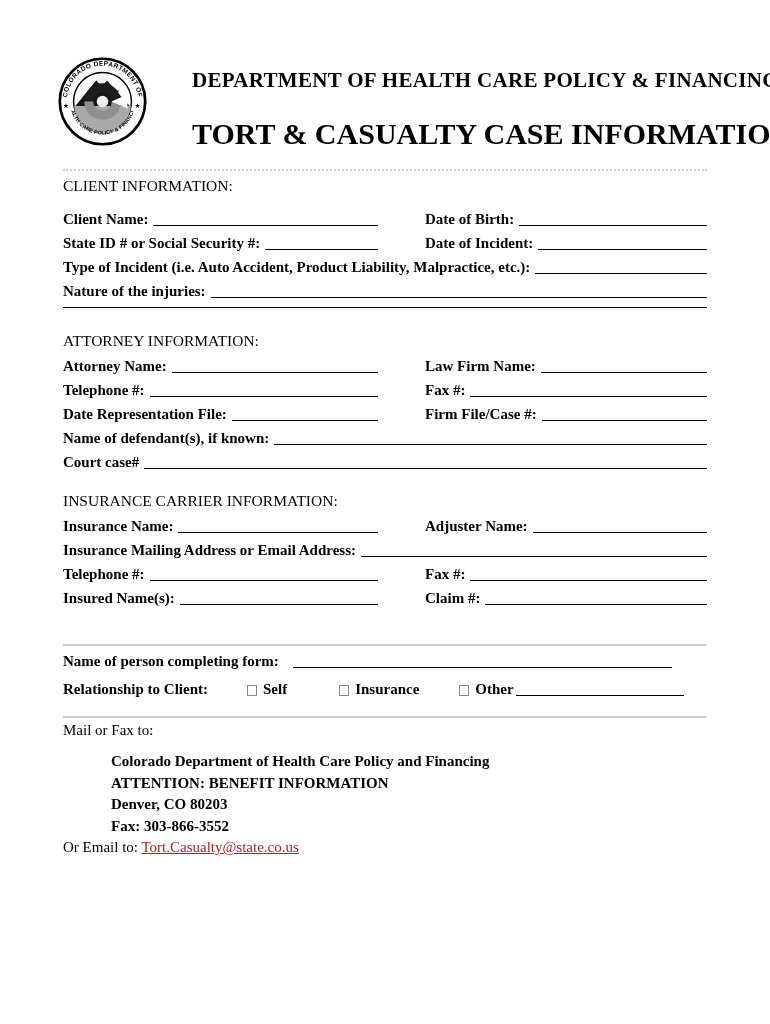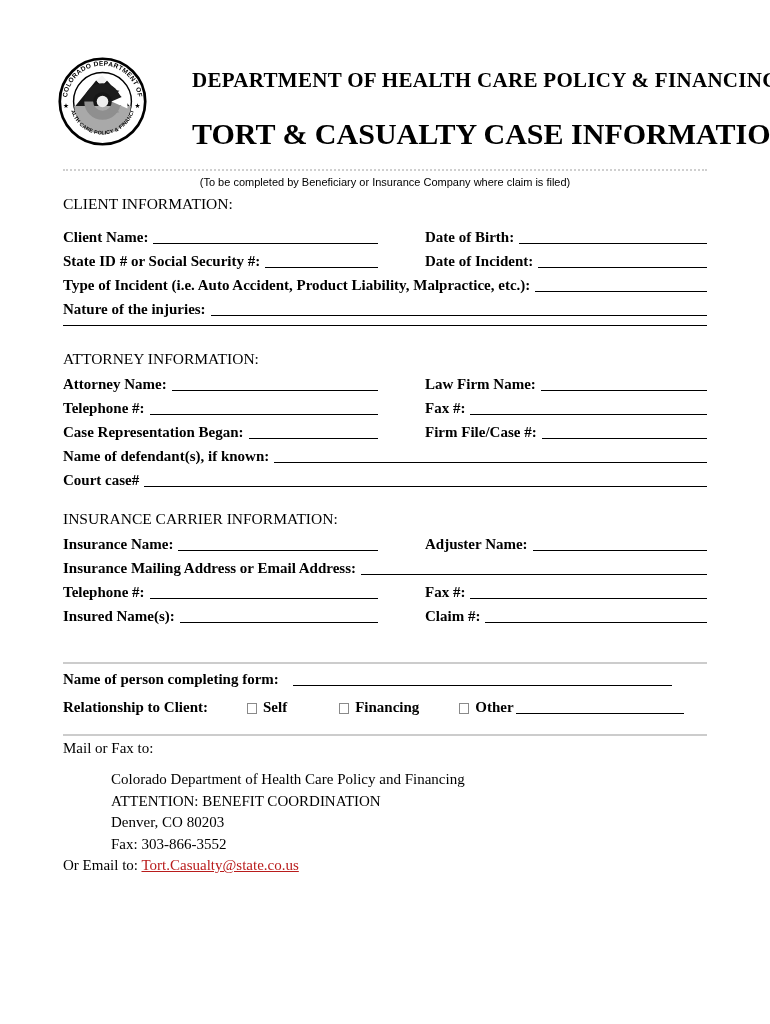--- a/index.html
+++ b/index.html
@@ -52,21 +52,21 @@
   .chk-ins { margin-left:52px; }
   .chk-oth { margin-left:40px; }
   .box {
     width:10px; height:11px; border:1px solid #8a8a8a;
     display:inline-block; margin-right:6px; margin-bottom:3px; background:#fff;
   }
   .other-line { flex:0 0 168px; margin-left:2px; }
 
   
   .mail-heading { font-size:15px; line-height:19px; margin-top:3px; }
-  .addr { margin-top:11px; padding-left:48px; }
+  .addr { margin-top:11px; padding-left:48px;font-weight:bold; }
   .addr p { font-size:15px; line-height:21.5px; }
   .email-row { font-size:15px; line-height:19px; margin-top:1px; }
   .email-link { color:#b91c1c; text-decoration:underline; cursor:pointer; }
 </style>
 </head>
 <body>
 
 <div class="page">
 
   <div class="header">
@@ -97,21 +97,20 @@
         <text x="86" y="57.5" font-size="7.5" fill="#000">★</text>
       </svg>
     </div>
     <div class="titles">
       <div class="dept-title">DEPARTMENT OF HEALTH CARE POLICY &amp; FINANCING</div>
       <div class="form-title">TORT &amp; CASUALTY CASE INFORMATION</div>
     </div>
   </div>
 
   <div class="dotted-rule"></div>
-  <p class="subtitle">(To be completed by Beneficiary or Insurance Company where claim is filed)</p>
 
   <h3 class="section sec-client">CLIENT INFORMATION:</h3>
 
   <div class="row mt15">
     <div class="cell-l">
       <span class="lbl">Client Name:</span>
       <span class="line"></span>
     </div>
     <div class="cell-r">
       <span class="lbl">Date of Birth:</span>
@@ -162,21 +161,21 @@
       <span class="line"></span>
     </div>
     <div class="cell-r">
       <span class="lbl">Fax #:</span>
       <span class="line"></span>
     </div>
   </div>
 
   <div class="row mt5">
     <div class="cell-l">
-      <span class="lbl">Case Representation Began:</span>
+      <span class="lbl">Date Representation File:</span>
       <span class="line"></span>
     </div>
     <div class="cell-r">
       <span class="lbl">Firm File/Case #:</span>
       <span class="line"></span>
     </div>
   </div>
 
   <div class="row mt5">
     <span class="lbl">Name of defendant(s), if known:</span>
@@ -236,36 +235,36 @@
   </div>
 
   <div class="row mt9">
     <span class="lbl rel-lbl">Relationship to Client:</span>
     <span class="chk">
       <span class="box"></span>
       <span class="lbl">Self</span>
     </span>
     <span class="chk chk-ins">
       <span class="box"></span>
-      <span class="lbl">Financing</span>
+      <span class="lbl">Insurance</span>
     </span>
     <span class="chk chk-oth">
       <span class="box"></span>
       <span class="lbl">Other</span>
     </span>
     <span class="line other-line"></span>
   </div>
 
   <div class="rule rule-2"></div>
 
   <p class="mail-heading">Mail or Fax to:</p>
 
   <div class="addr">
     <p>Colorado Department of Health Care Policy and Financing</p>
-    <p>ATTENTION: BENEFIT COORDINATION</p>
+    <p>ATTENTION: BENEFIT INFORMATION</p>
     <p>Denver, CO 80203</p>
     <p>Fax: 303-866-3552</p>
   </div>
 
   <p class="email-row">
     <span>Or Email to:</span>
     <span> </span>
     <a class="email-link">Tort.Casualty@state.co.us</a>
   </p>
 

